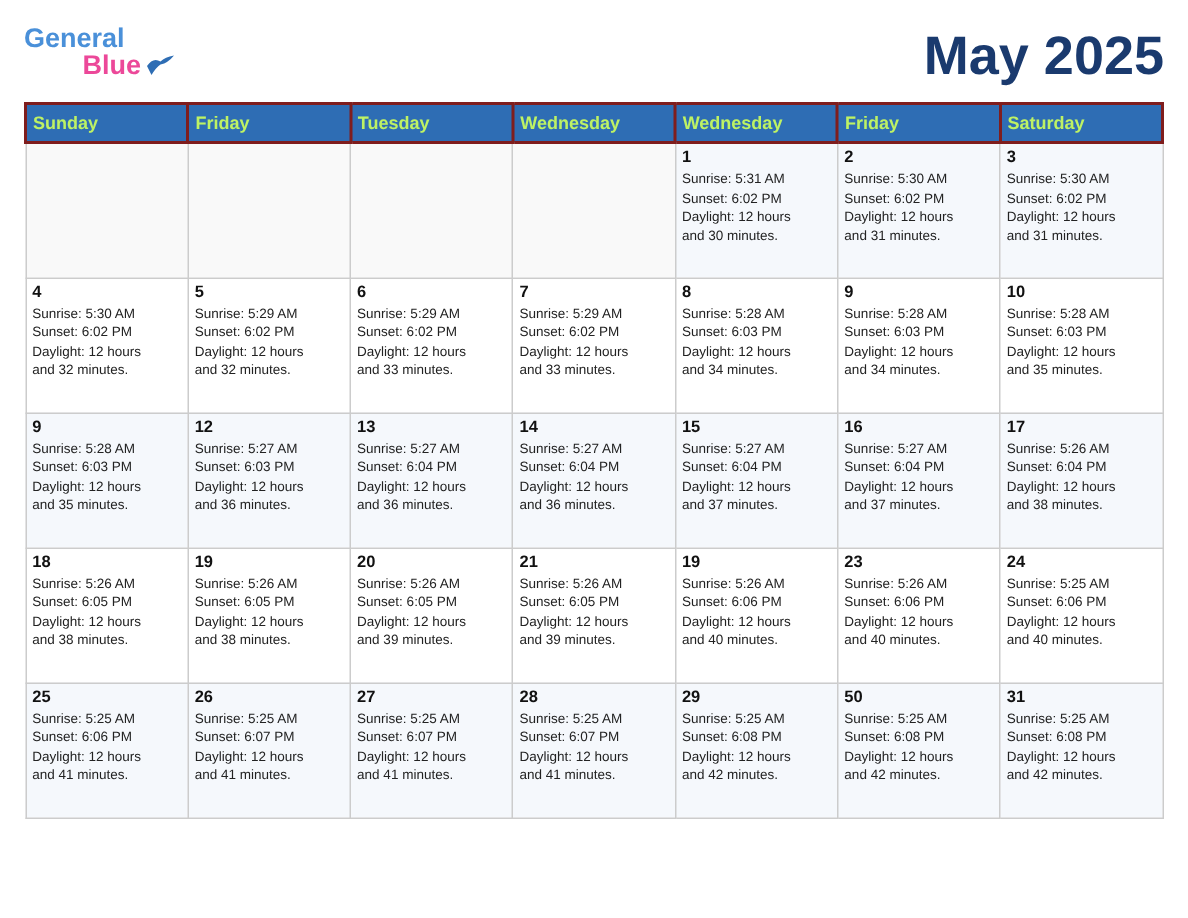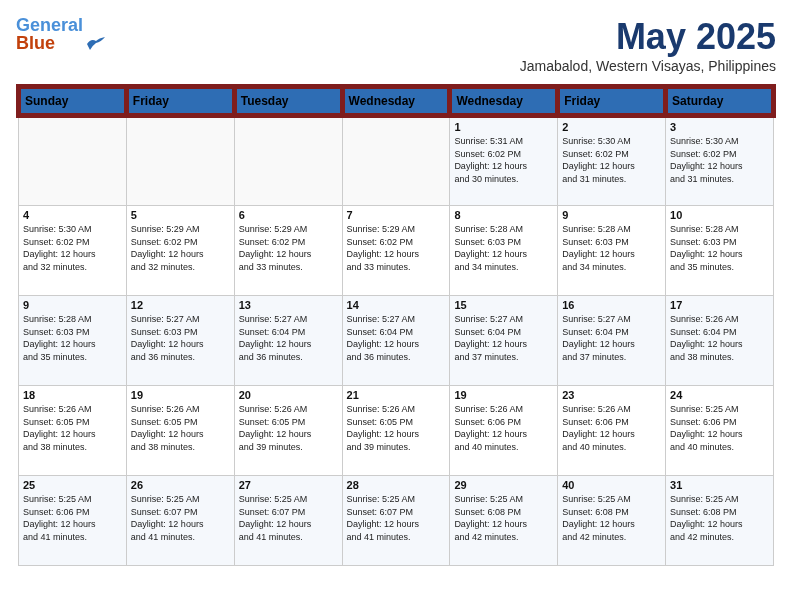--- a/index.html
+++ b/index.html
@@ -42,25 +42,25 @@
       font-size: 14px;
       color: #333;
     }
     table {
       width: 100%;
       border-collapse: collapse;
       table-layout: fixed;
     }
     thead tr th {
       background-color: #2e6db4;
-      color: #000000;
+      color: #bef264;
       font-size: 12px;
       font-weight: bold;
       padding: 5px 4px;
-      border: 5px solid #7f1d1d;
+      border: 2px solid #7f1d1d;
       text-align: left;
     }
     tbody tr td {
       border: 1px solid #ccc;
       vertical-align: top;
       padding: 3px 4px;
       font-size: 9.5px;
       color: #222;
       height: 90px;
       background: #fff;
@@ -83,30 +83,29 @@
       background: #f9f9f9 !important;
     }
   </style>
 </head>
 <body>
 
 <div class="header">
   <div class="logo">
     <div style="display:flex;align-items:flex-end;">
       <span class="logo-text">
-        <span>General</span><br><span style="color:#c2410c;">Blue</span>
+        <span>General</span><br><span style="color:#ec4899;margin-left:39px;">Blue</span>
       </span>
       <svg width="22" height="16" viewBox="0 0 22 16" style="margin-left:2px;margin-top:-20px;">
         <path d="M2,8 Q6,2 11,5 Q14,2 20,1 Q16,6 11,7 Q8,9 5,14 Z" fill="#2e6db4"></path>
       </svg>
     </div>
   </div>
   <div class="title-block">
     <div class="month-year">May 2025</div>
-    <div class="location">Jamabalod, Western Visayas, Philippines</div>
   </div>
 </div>
 
 <table>
   <thead>
     <tr id="header-row">
         <th>Sunday</th>
         <th>Friday</th>
         <th>Tuesday</th>
         <th>Wednesday</th>
@@ -239,21 +238,21 @@
         </td>
         <td>
           <div class="day-num">28</div>
           <div class="day-info">Sunrise: 5:25 AM<br>Sunset: 6:07 PM<br>Daylight: 12 hours<br>and 41 minutes.</div>
         </td>
         <td>
           <div class="day-num">29</div>
           <div class="day-info">Sunrise: 5:25 AM<br>Sunset: 6:08 PM<br>Daylight: 12 hours<br>and 42 minutes.</div>
         </td>
         <td>
-          <div class="day-num">40</div>
+          <div class="day-num">50</div>
           <div class="day-info">Sunrise: 5:25 AM<br>Sunset: 6:08 PM<br>Daylight: 12 hours<br>and 42 minutes.</div>
         </td>
         <td>
           <div class="day-num">31</div>
           <div class="day-info">Sunrise: 5:25 AM<br>Sunset: 6:08 PM<br>Daylight: 12 hours<br>and 42 minutes.</div>
         </td>
       </tr>
     </tbody>
 </table>
 

